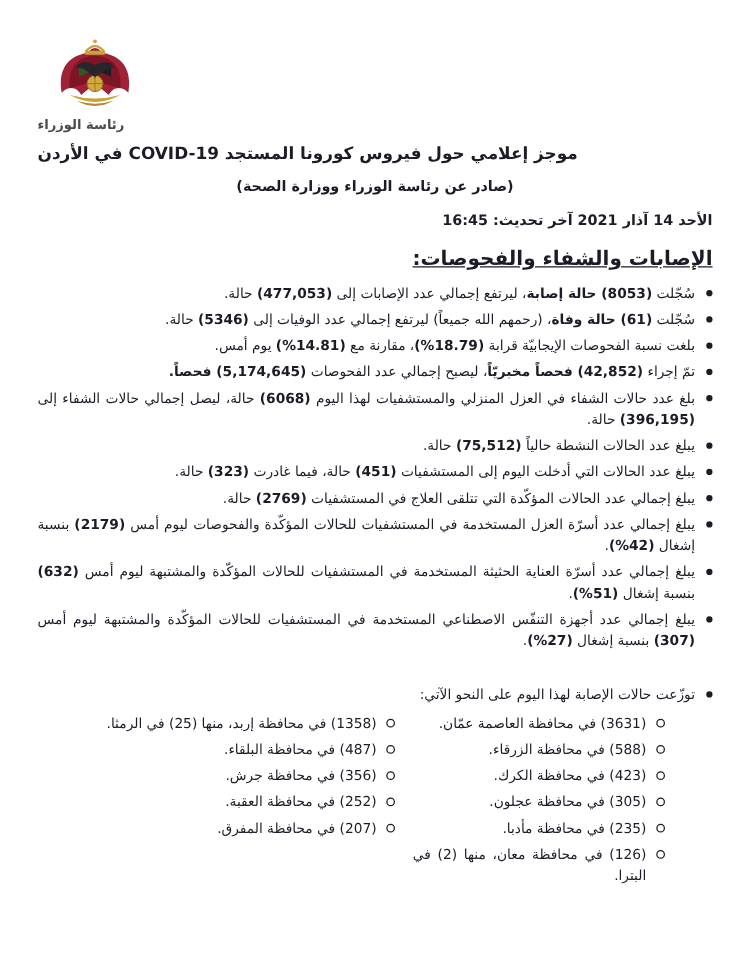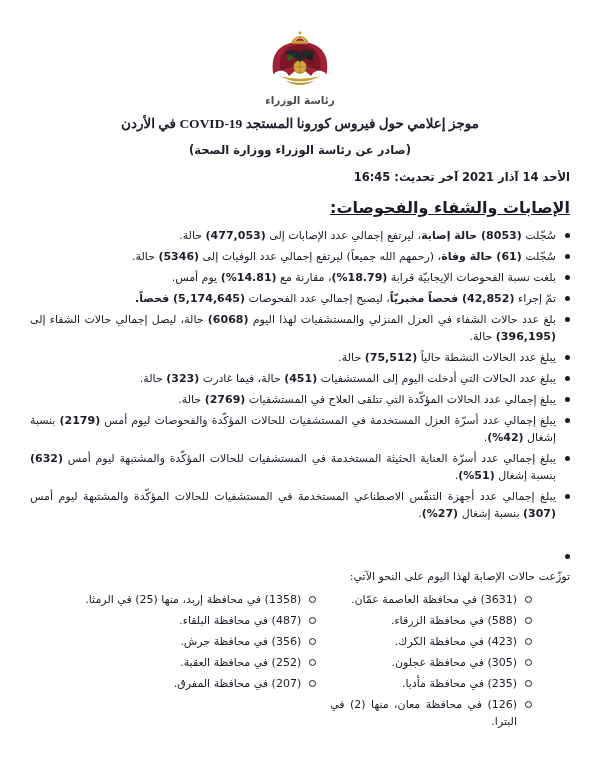--- a/index.html
+++ b/index.html
@@ -2,33 +2,33 @@
 <html lang="ar" dir="rtl"><head>
 <meta charset="utf-8">
 <style>
   html,body{margin:0;padding:0;}
   body{
     width:600px;height:776px;background:#ffffff;overflow:hidden;
     font-family:"DejaVu Sans","Liberation Sans",sans-serif;
     color:#1c1c28;
   }
   .page{width:600px;height:776px;box-sizing:border-box;padding:30px 30px 0 30px;direction:rtl;}
-  .logo-wrap{text-align:center;}
+  .logo-wrap{text-align:left;}
   .logo-caption{font-size:10.5px;font-weight:700;color:#4b4b4f;margin-top:1px;letter-spacing:.5px;}
-  .title{font-size:13.5px;font-weight:700;text-align:center;margin:9px 0 0 0;font-family:Liberation Serif, serif;}
+  .title{font-size:13.5px;font-weight:700;text-align:left;margin:9px 0 0 0;}
   .subtitle{font-size:11.5px;font-weight:700;text-align:center;margin-top:11px;}
   .date-line{font-size:11.5px;font-weight:700;text-align:right;margin-top:13px;}
   .section-heading{font-size:16px;font-weight:700;text-align:right;margin-top:14px;text-decoration:underline;}
   .bullets{margin-top:10px;}
   .bullet-item{display:flex;gap:9px;margin-bottom:4px;font-size:11px;line-height:17px;}
   .btxt{text-align:justify;flex:1;}
   .b{font-weight:700;}
   .dot{width:5px;height:5px;background:#1c1c28;border-radius:50%;margin-top:6px;flex:none;}
   .ring{width:5px;height:5px;border:1.2px solid #1c1c28;border-radius:50%;margin-top:5px;flex:none;background:transparent;}
-  .dist-intro{margin-top:26px;flex-direction:column;}
+  .dist-intro{margin-top:26px;}
   .dist-columns{display:flex;margin-top:6px;margin-left:0;margin-right:0;padding-left:0;}
   .dist-columns{margin-right:0;}
   .dcol{box-sizing:border-box;}
   .dcol0{width:47%;padding-left:14px;box-sizing:border-box;margin-right:38px;flex:none;width:calc(47% - 38px);}
   .dcol1{flex:1;}
   .ditem{display:flex;gap:8px;margin-bottom:4px;font-size:11px;line-height:17px;font-weight:400;}
   .dtxt{text-align:justify;flex:1;}
 </style>
 </head>
 <body>

